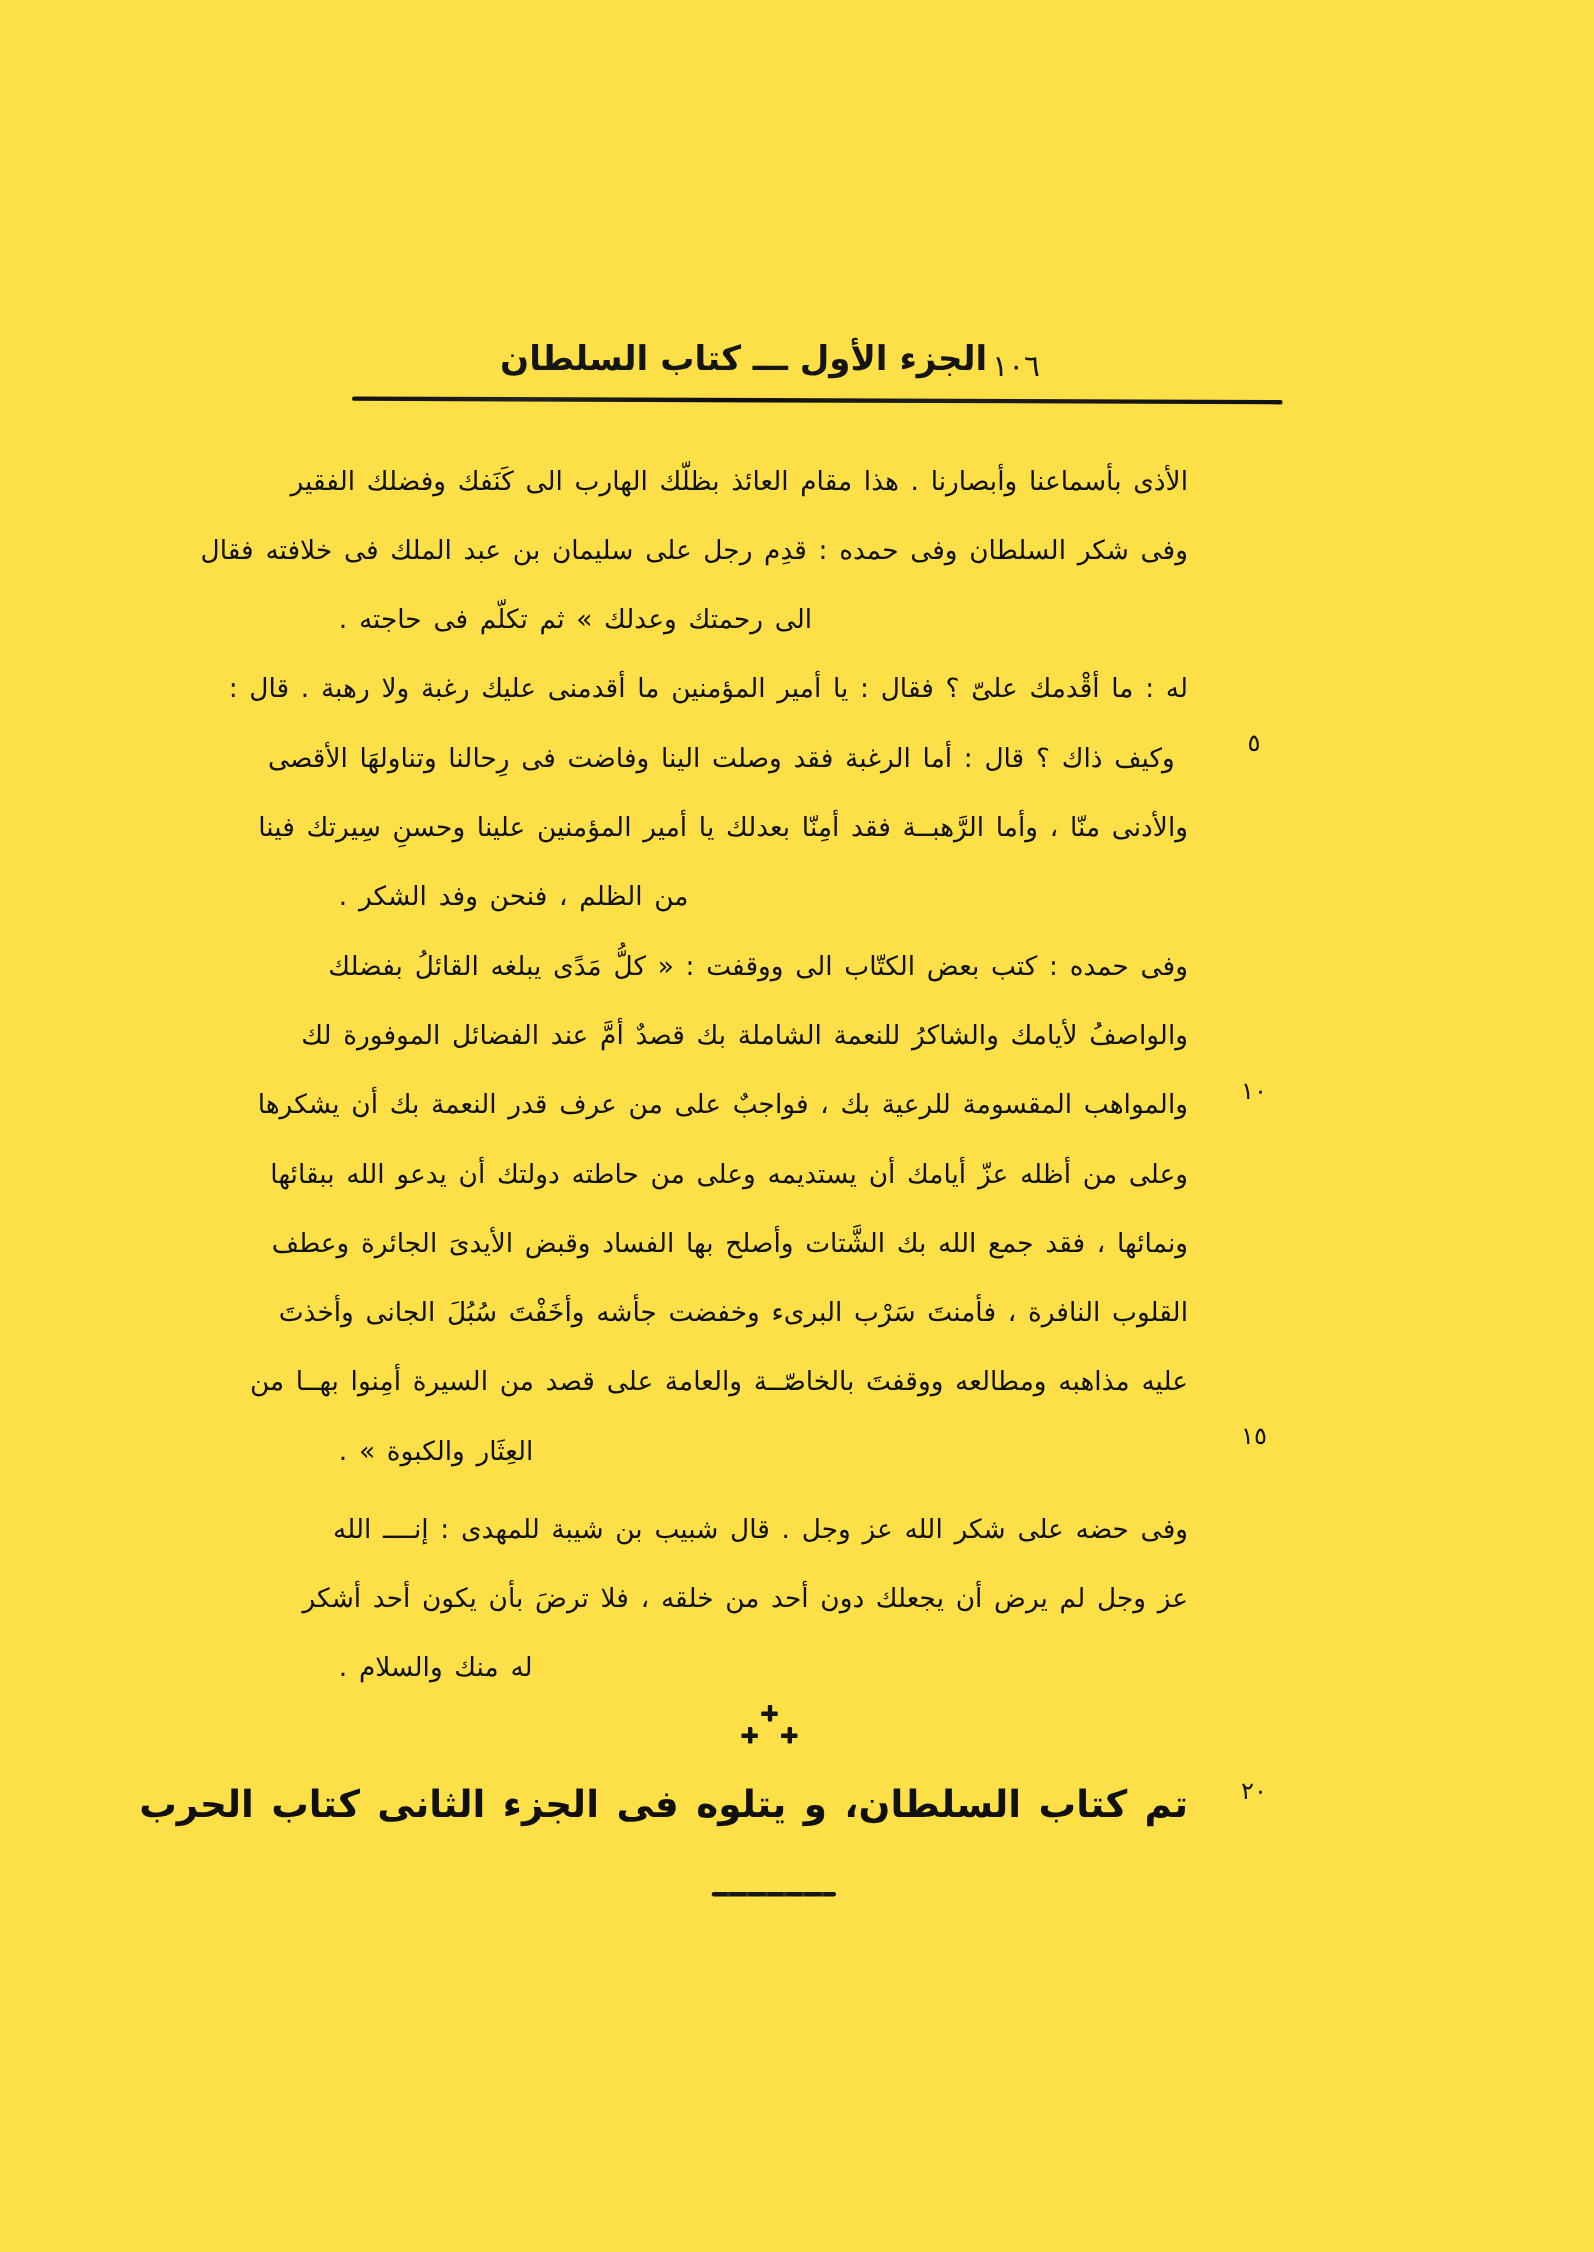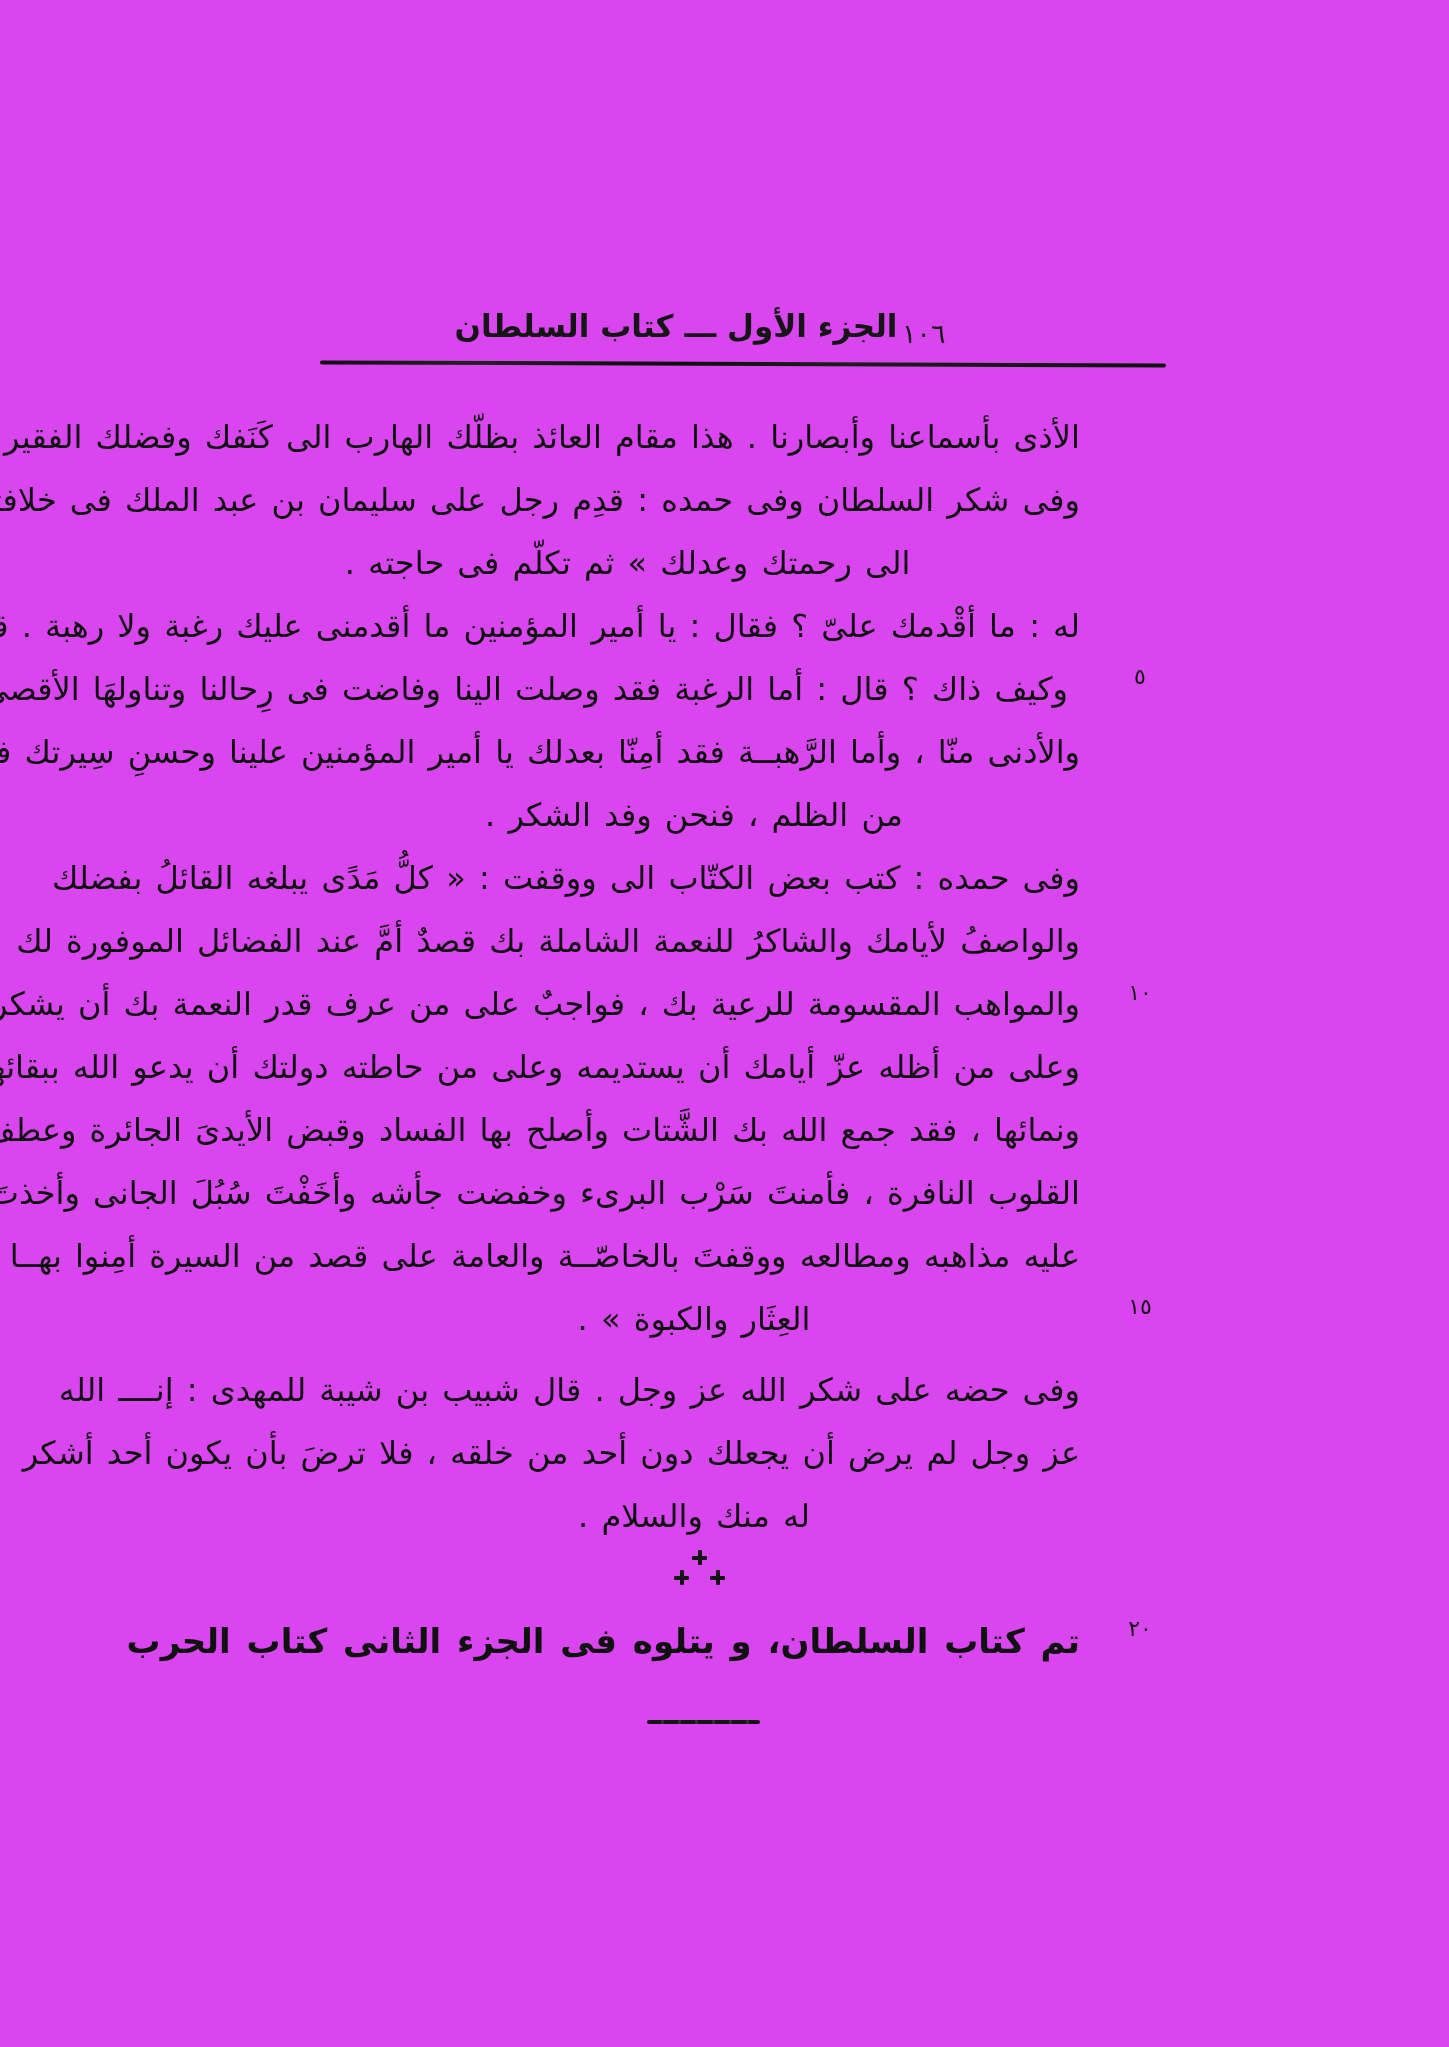--- a/index.html
+++ b/index.html
@@ -5,21 +5,21 @@
   html,body{margin:0;padding:0;}
   body{
     width:1449px;height:2047px;
     background:#ffffff;
     font-family:"DejaVu Sans",sans-serif;
     position:relative;
     overflow:hidden;
   }
   .page{
     position:absolute;inset:0;
-    background:#d946ef;
+    background:#fde047;
     color:#151515;
   }
   
   .header-title{
     position:absolute;
     top:308px;left:676px;
     transform:translateX(-50%);
     font-size:31px;font-weight:bold;
     white-space:nowrap;
     direction:rtl;
@@ -41,23 +41,23 @@
   }
   
   .text-block{
     position:absolute;
     top:406px;left:308px;
     width:772px;
     direction:rtl;
   }
   .line{
     height:63px;line-height:63px;
-    font-size:32px;
+    font-size:24px;
     color:#101010;
-    text-align:center;
+    text-align:left;
     white-space:nowrap;
     word-spacing:3px;
   }
   .line.indent-lg{padding-right:133px;}
   .line.indent-sm{padding-right:12px;}
   .line.para-gap{margin-top:8px;}
   
   .margin-num{
     position:absolute;
     left:1116px;width:48px;

